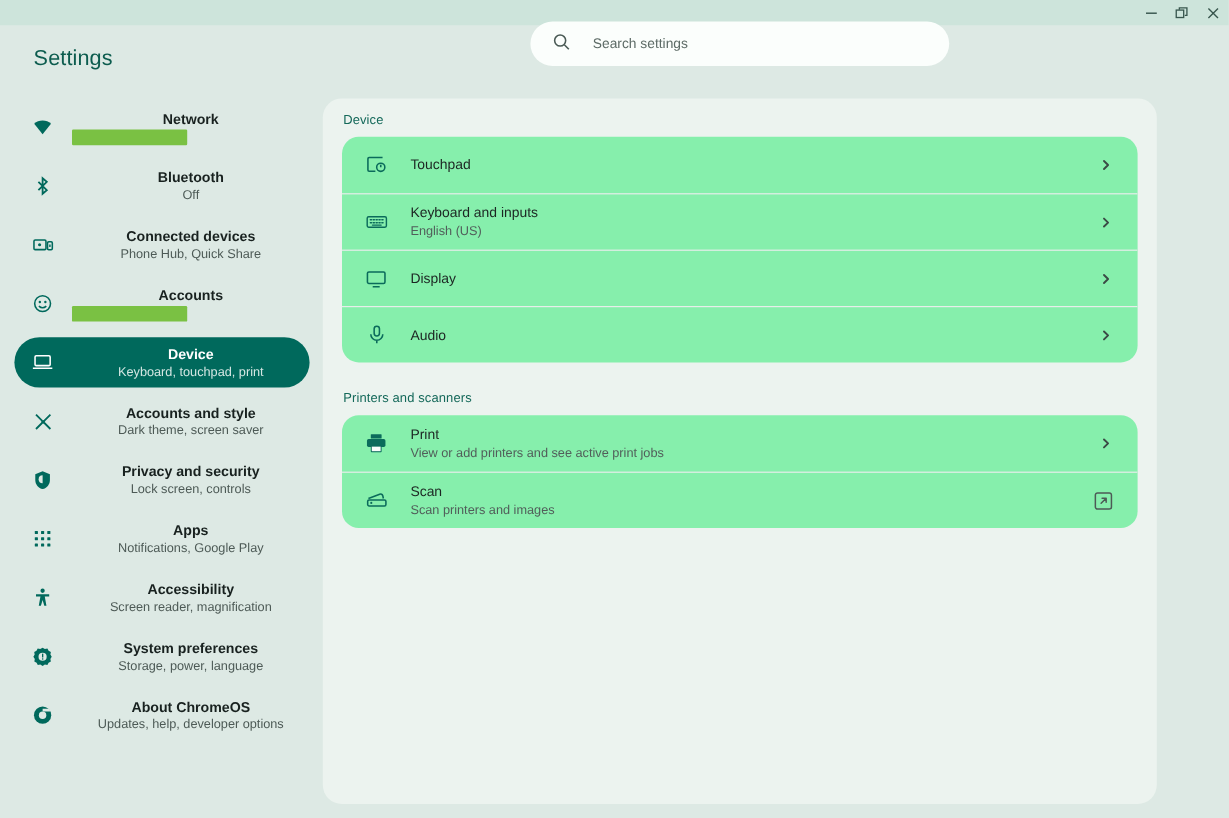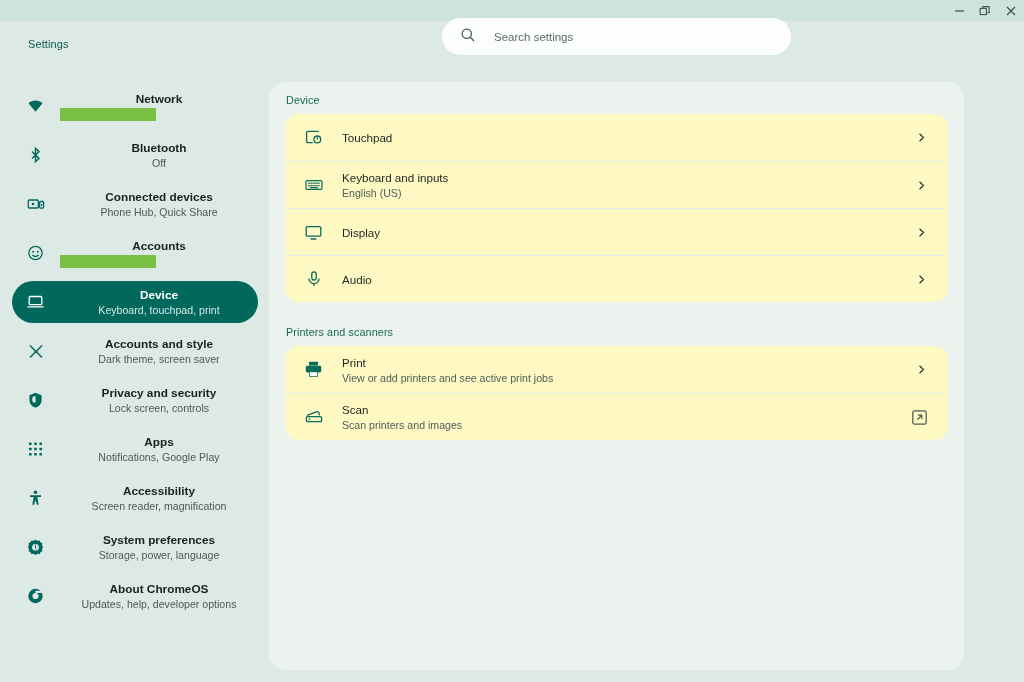--- a/index.html
+++ b/index.html
@@ -26,21 +26,21 @@
   .winbtn {
     width: 26px; height: 21px;
     display: flex; align-items: center; justify-content: center;
     color: #38564e;
   }
   .winbtn svg { display: block; }
 
   
   .app-title {
     position: absolute; left: 28px; top: 38px;
-    font-size: 11px; color: #0c5c4e; letter-spacing: .1px;
+    font-size: 18px; color: #0c5c4e; letter-spacing: .1px;
   }
   .searchbar {
     position: absolute; left: 442px; top: 18px;
     width: 349px; height: 37px;
     background: #fbfefc;
     border-radius: 19px;
     display: flex; align-items: center;
     padding-left: 18px;
   }
   .searchbar .s-icon { width: 20px; height: 20px; color: #4a5a55; flex: 0 0 auto; }
@@ -102,21 +102,21 @@
     background: #ecf3ef;
     border-radius: 16px;
   }
   .section-head {
     font-size: 10.8px; color: #15695a;
     padding: 12px 0 8px 17px;
     letter-spacing: .1px;
   }
   .card {
     margin: 0 16px;
-    background: #fef9c3;
+    background: #86efac;
     border-radius: 14px;
     overflow: hidden;
   }
   .row {
     position: relative;
     min-height: 47px;
     display: flex; align-items: center;
     padding: 6px 20px 6px 18px;
     border-top: 1px solid #e7eeea;
   }

